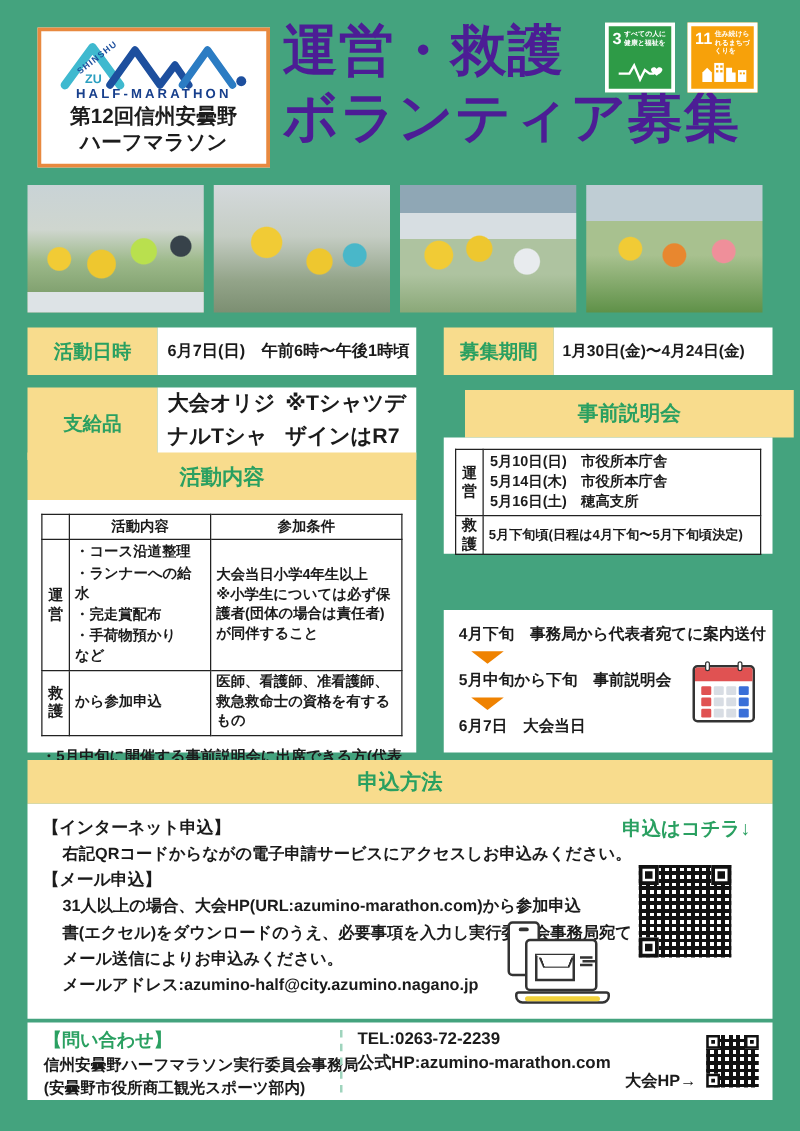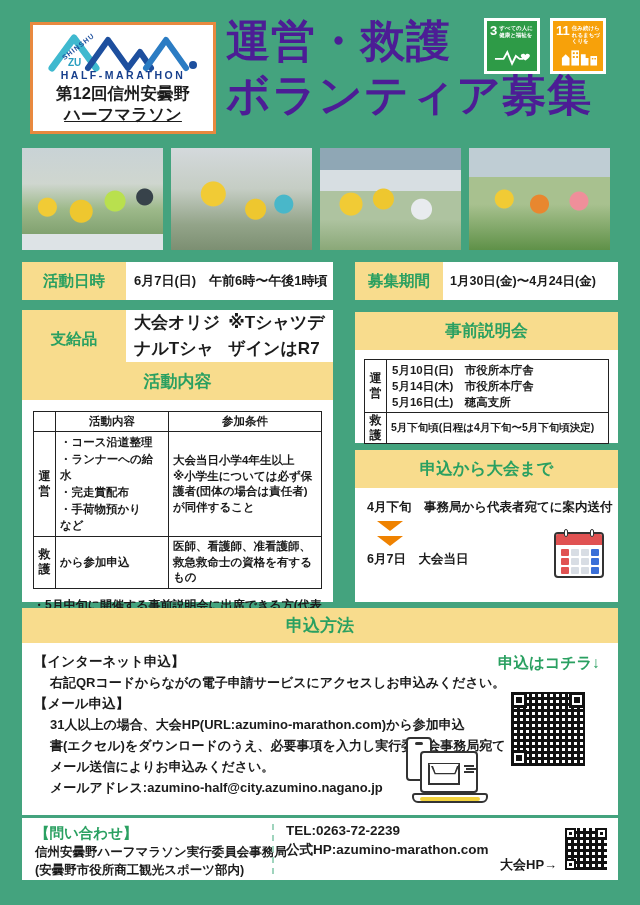--- a/index.html
+++ b/index.html
@@ -7,21 +7,21 @@
   .page { position:relative; width:640px; height:905px; background:#44a37e; margin:0 auto; overflow:hidden; }
 
   
   .logo-box { position:absolute; left:30px; top:22px; width:186px; height:112px;
     background:#fff; border:3px solid #e8893f; text-align:center; padding-top:3px; }
   .shinshu { position:absolute; left:26px; top:18px; transform:rotate(-38deg);
     font-size:7px; font-weight:bold; color:#1d4f9e; letter-spacing:1px; }
   .logomark { display:block; margin:2px auto 0; }
   .halfmarathon { font-size:10.5px; font-weight:bold; color:#173f8c; letter-spacing:2.5px; margin-top:-3px; }
   .logo-jp { font-size:16.5px; font-weight:bold; color:#1c1c1c; line-height:1.25; margin-top:2px; }
-  .logo-jp2 { font-size:16.5px; font-weight:bold; color:#1c1c1c; line-height:1.25;text-decoration:underline; }
+  .logo-jp2 { font-size:16.5px; font-weight:bold; color:#1c1c1c; line-height:1.25; }
 
   .main-title { position:absolute; left:226px; top:14px; color:#4c1d95; font-weight:bold;
     font-size:44px; line-height:1.22; letter-spacing:1px; white-space:nowrap; }
 
   .sdgs { position:absolute; left:484px; top:18px; display:flex; gap:10px; }
   .sdg { width:56px; height:56px; border:3px solid #fff; color:#fff; padding:3px 3px; position:relative; }
   .sdg-3 { background:#2e9b47; }
   .sdg-11 { background:#f7a10a; }
   .sdg-head { display:flex; align-items:flex-start; }
   .sdg-num { font-size:13px; font-weight:bold; margin-right:2px; line-height:1; }
@@ -66,21 +66,21 @@
     display:flex; align-items:center; padding-left:8px; font-size:13px; font-weight:bold; }
   .lbl-period { position:absolute; left:355px; top:262px; width:88px; height:38px; font-size:15.5px; }
   .val-period { position:absolute; left:443px; top:262px; width:175px; height:38px;
     display:flex; align-items:center; padding-left:7px; font-size:12.5px; font-weight:bold; }
   .lbl-supplies { position:absolute; left:22px; top:310px; width:104px; height:58px; font-size:15.5px; }
   .val-supplies { position:absolute; left:126px; top:310px; width:207px; height:58px;
     display:flex; flex-direction:row; justify-content:center; padding-left:8px;
     font-size:17px; font-weight:bold; line-height:1.55; }
 
   
-  .briefing-head { position:absolute; left:355px; top:312px; width:263px; height:38px; font-size:16.5px; }
+  .briefing-head { position:absolute; left:372px; top:312px; width:263px; height:38px; font-size:16.5px; }
   .briefing-body { position:absolute; left:355px; top:350px; width:263px; height:93px; padding:9px 9px; }
   .briefing-table { width:100%; height:100%; border-collapse:collapse; }
   .briefing-table td { border:1.5px solid #222; vertical-align:middle; }
   .role-cell { width:22px; text-align:center; font-size:12px; font-weight:bold;
     word-break:break-all; line-height:1.25; padding:0 4px;margin-left:40px; }
   .briefing-lines { padding:2px 5px; font-size:11.5px; font-weight:bold; line-height:1.4; }
   .briefing-rescue { padding:2px 4px; font-size:10.5px; font-weight:bold; white-space:nowrap; }
 
   
   .act-head { position:absolute; left:22px; top:362px; width:311px; height:38px; font-size:17px; }
@@ -280,24 +280,24 @@
     </tbody>
       </table>
     <div class="notes">
       <div>・5月中旬に開催する事前説明会に出席できる方(代表者のみ)</div>
       <div class="note-sub">※従事場所が昨年と同様の場合でも、業務内容が変更となる可能性があります。</div>
       <div class="note-item">・交通費等手当の支給はありません。</div>
       <div class="note-item">・事務局にてスタッフ保険に加入します。</div>
     </div>
   </div>
 
-  <div class="ybar tl-head">申込から大会まで</div>
   <div class="wpanel tl-body">
     <div class="step">4月下旬　事務局から代表者宛てに案内送付</div>
     <div class="tl-arrow"></div>
+    <div class="step">5月中旬から下旬　事前説明会</div>
     <div class="tl-arrow"></div>
     <div class="step">6月7日　大会当日</div>
     <div class="calendar">
       <div class="cal-head">
           <i></i>
           <i></i>
         </div>
       <div class="cal-grid">
         <i class="cal-r"></i>
           <i class="cal-g"></i>

